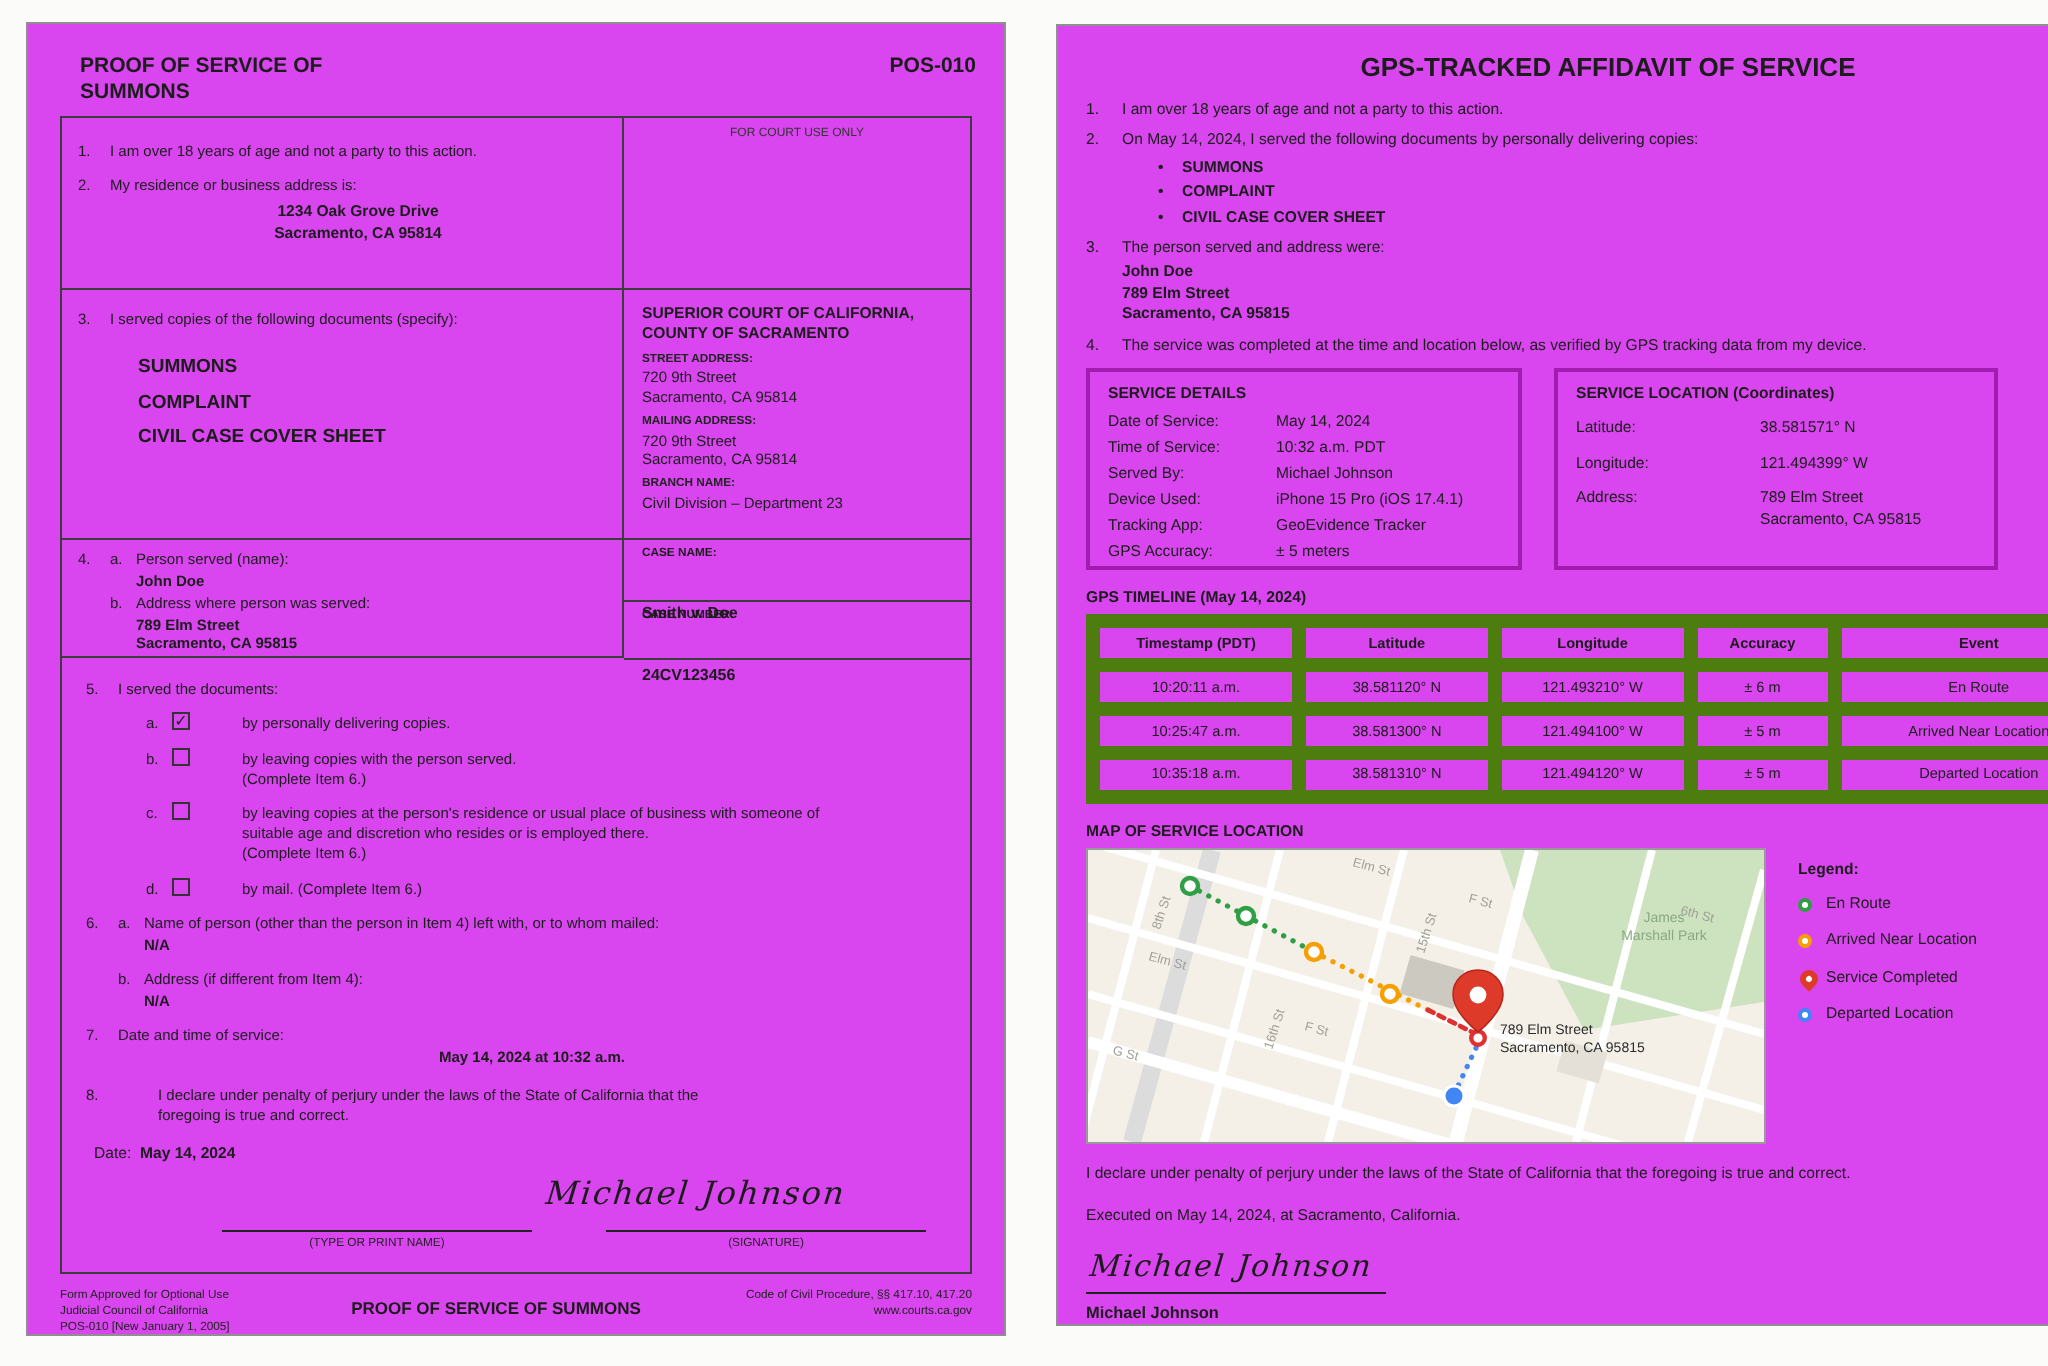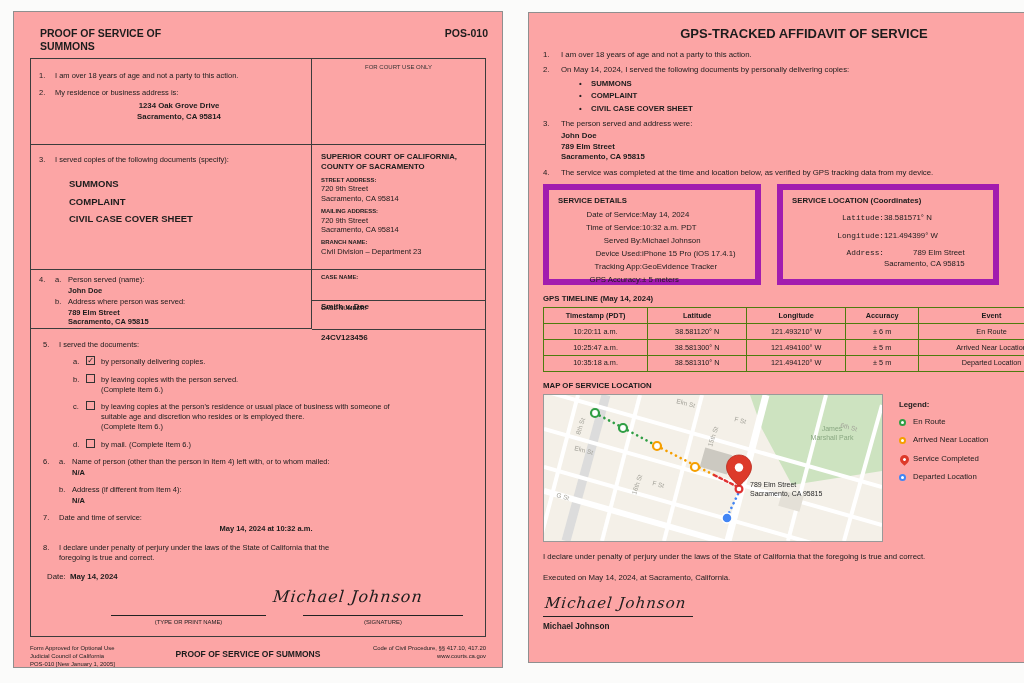--- a/index.html
+++ b/index.html
@@ -1,17 +1,17 @@
 <!DOCTYPE html>
 <html><head>
 <meta charset="utf-8">
 <style>
   * { margin:0; padding:0; box-sizing:border-box; }
   html,body { width:1024px; height:683px; background:#fbfbfa; font-family:"Liberation Sans", sans-serif; color:#1c1c1c; }
-  .page { position:absolute; background:#fca5a5; border:1px solid #8f8f8f; }
+  .page { position:absolute; background:#d946ef; border:1px solid #8f8f8f; }
   .preline { white-space:pre-line; }
   .b { font-weight:bold; }
 
   
   #left-page { left:13px; top:11px; width:490px; height:657px; font-size:7.5px; line-height:1.3; }
   .lp-header { display:flex; justify-content:space-between; align-items:flex-start; padding:15px 14px 5px 26px; }
   .lp-title { font-size:10.5px; font-weight:bold; line-height:1.25; }
   .lp-code { font-size:10.5px; font-weight:bold; }
   .form-box { margin:0 16px 0 16px; width:456px; border:1.2px solid #3c3c3c; display:grid; grid-template-columns:281px 1fr; }
   .cell { padding:6px 8px; }
@@ -32,21 +32,21 @@
   .item { display:flex; margin-bottom:7px; }
   .inum { width:16px; flex:none; }
   .isub { width:13px; flex:none; }
   .ind1 { margin-left:16px;text-align:center; }
   .ind2 { margin-left:29px; }
   .docs-list { margin:10px 0 0 30px; font-size:9.5px; font-weight:bold; line-height:1.85; }
   .full-row { grid-column:1 / span 2; padding:10px 12px 8px 12px; position:relative; }
   .opt { display:flex; align-items:flex-start; margin:0 0 8px 30px; }
   .opt-letter { width:13px; flex:none; }
   .cbx { width:9px; height:9px; border:1px solid #333; flex:none; margin-right:6px; font-size:8px; line-height:8px; text-align:center; margin-top:-1px; }
-  .opt-text { max-width:300px; }
+  .opt-text { max-width:300px;margin-left:20px; }
   .sig-area { position:relative; height:56px; margin-top:10px; }
   .date-line { position:absolute; left:4px; top:0; font-size:7.8px; }
   .script { font-family:"DejaVu Serif", serif; font-style:italic; transform:skewX(-6deg); letter-spacing:1px; }
   .lp-script { position:absolute; right:50px; bottom:20px; font-size:16px; }
   .sigline { position:absolute; bottom:12px; border-top:1px solid #222; }
   .sigline-l { left:68px; width:155px; }
   .sigline-r { left:260px; width:160px; }
   .sigcap { position:absolute; bottom:2px; font-size:5.9px; color:#222; text-align:center; }
   .sigcap-l { left:68px; width:155px; }
   .sigcap-r { left:260px; width:160px; }
@@ -58,31 +58,31 @@
   
   #right-page { left:528px; top:12px; width:552px; height:651px; font-size:7.8px; line-height:1.35; padding:12px 14px; }
   .rp-title { text-align:center; font-size:13px; font-weight:bold; margin-bottom:7px; }
   .rp-intro { margin-bottom:6px; }
   .rp-item { display:flex; margin-bottom:5px; }
   .rp-num { width:18px; flex:none; }
   .bullet { display:flex; margin:0 0 2px 36px; font-weight:bold; }
   .bullet::before { content:"•"; width:12px; flex:none; font-weight:bold; }
   .person-block { margin-left:18px; font-weight:bold; line-height:1.4; }
   .two-box { display:flex; gap:16px; margin-top:4px; }
-  .info-box { border:6px solid #a21caf; padding:6px 9px; }
+  .info-box { border:2px solid #a21caf; padding:6px 9px; }
   .box1 { width:218px; height:101px; }
   .box2 { width:222px; height:101px; }
   .box-title { font-size:7.8px; font-weight:bold; margin-bottom:4px; }
-  .kv { display:flex; margin-bottom:2.5px;text-align:right; }
+  .kv { display:flex; margin-bottom:2.5px; }
   .kv .k { width:84px; flex:none; }
   .box2 .kv { margin-bottom:7px; }
-  .box2 .kv .k { width:92px;font-family:Liberation Mono, monospace; }
+  .box2 .kv .k { width:92px; }
   .tl-label { font-weight:bold; margin:9px 0 3px 0; }
   table.gps { width:100%; border-collapse:collapse; font-size:7.3px; }
-  table.gps th, table.gps td { border:1px solid #4d7c0f; text-align:center; padding:2.5px 2px; }
+  table.gps th, table.gps td { border:7px solid #4d7c0f; text-align:center; padding:2.5px 2px; }
   table.gps th { font-weight:bold; }
   .map-row { display:flex; margin-top:2px; }
   .map-frame { border:1px solid #999; width:340px; height:148px; flex:none; }
   .legend { margin-left:16px; padding-top:6px; }
   .legend-title { font-weight:bold; margin-bottom:6px; }
   .legend-item { display:flex; align-items:center; margin-bottom:8px; }
   .licon { width:14px; flex:none; display:flex; align-items:center; }
   .ring { width:7px; height:7px; border-radius:50%; background:#fff; border:2px solid #000; }
   .ring.g { border-color:#2f9e44; } .ring.o { border-color:#f59f00; } .ring.bl { border-color:#4285f4; }
   .pinicon { width:9px; height:9px; background:#dd3a2a; border-radius:50% 50% 50% 0; transform:rotate(-45deg); position:relative; margin-left:1px; }

